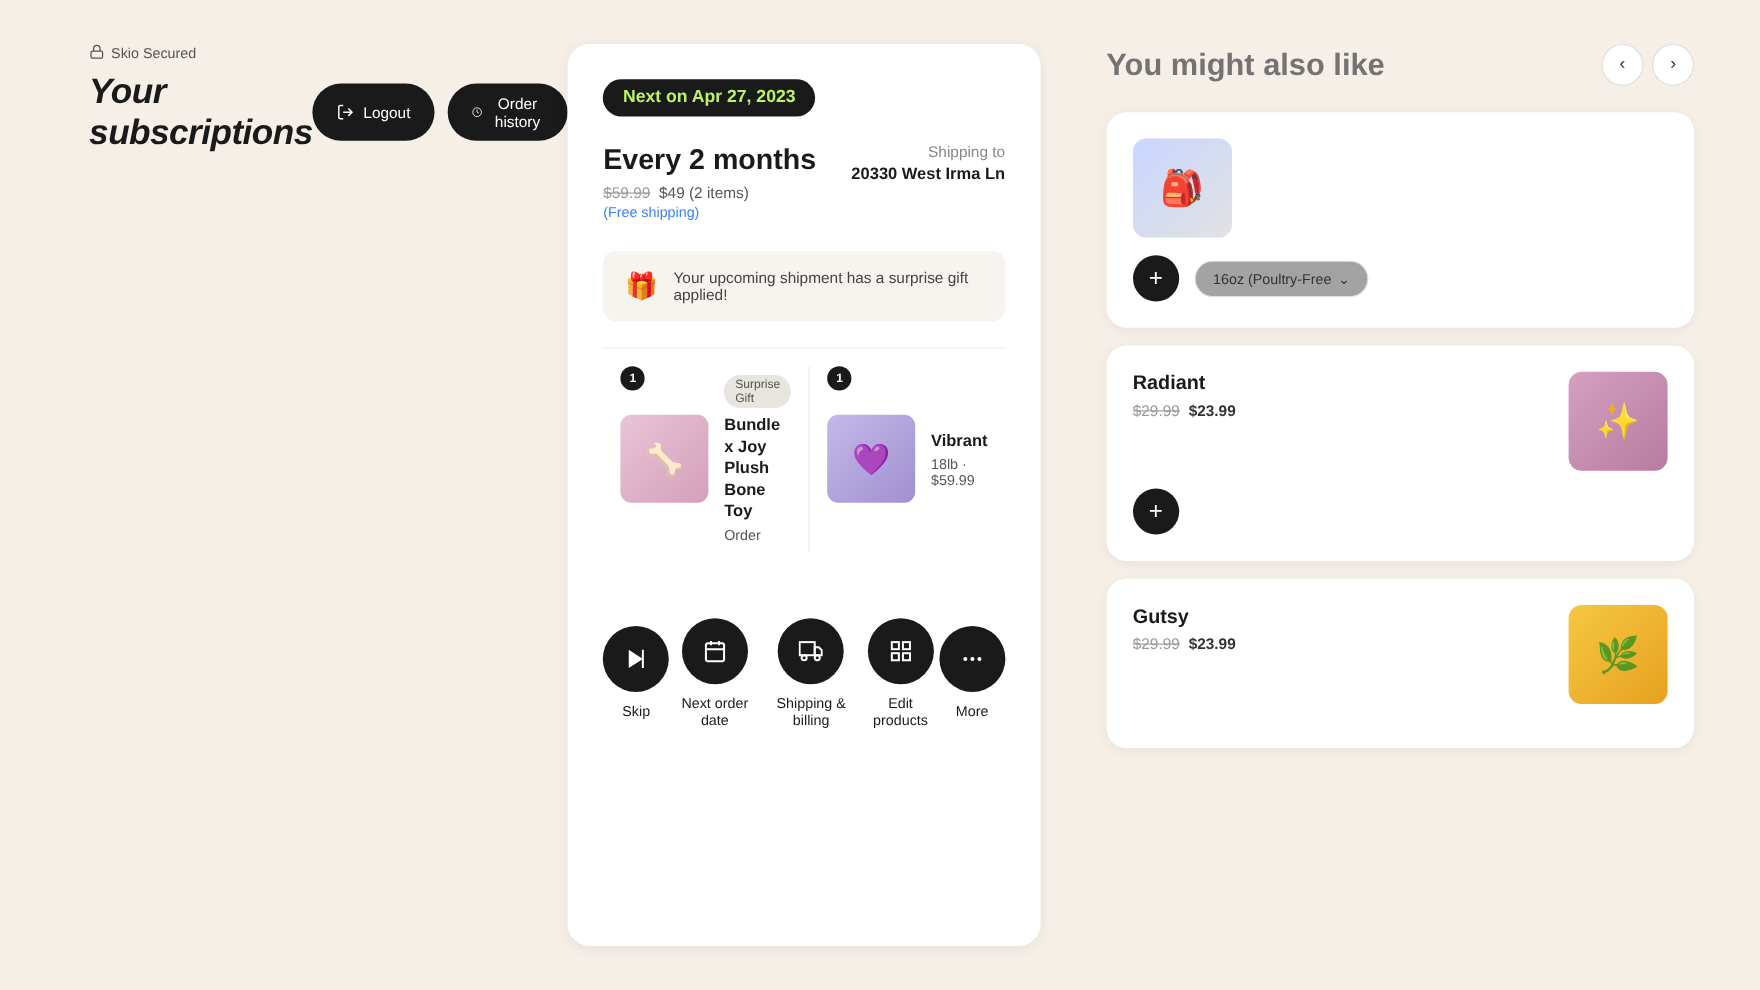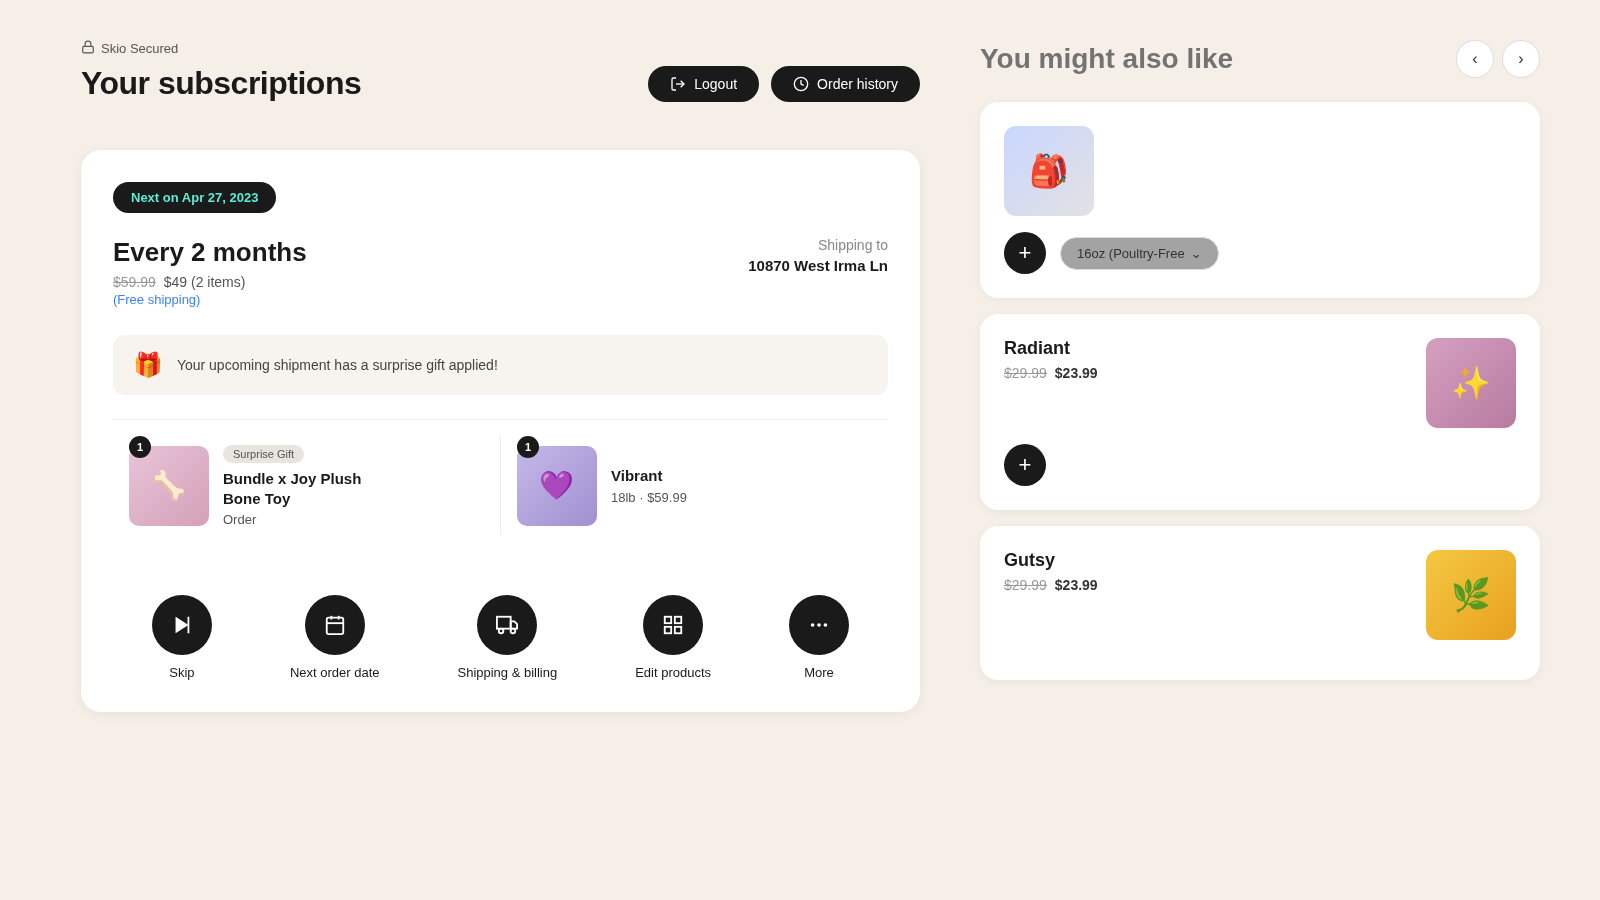--- a/index.html
+++ b/index.html
@@ -17,21 +17,21 @@
       width: 1600px;
       min-height: 900px;
       padding: 40px 60px;
       gap: 60px;
     }
 
     
     .left-panel {
       flex: 0 0 860px;
       display: flex;
-      flex-direction: column;
+      flex-direction: row;
       padding-left: 21px;
     }
 
     .header-row {
       display: flex;
       align-items: center;
       justify-content: space-between;
       margin-bottom: 28px;
     }
 
@@ -47,20 +47,21 @@
     .lock-icon svg {
       width: 14px;
       height: 14px;
     }
 
     .page-title {
       font-size: 32px;
       font-weight: 700;
       color: #1a1a1a;
       letter-spacing: -0.5px;
+      font-style: italic;
     }
 
     .header-buttons {
       display: flex;
       gap: 12px;
     }
 
     .btn-dark {
       background: #1a1a1a;
       color: #fff;
@@ -79,24 +80,24 @@
     .subscription-card {
       background: #fff;
       border-radius: 20px;
       padding: 32px;
       box-shadow: 0 2px 12px rgba(0,0,0,0.06);
     }
 
     .next-badge {
       display: inline-block;
       background: #1a1a1a;
-      color: #5eead4;
+      color: #bef264;
       border-radius: 50px;
       padding: 8px 18px;
-      font-size: 13px;
+      font-size: 16px;
       font-weight: 600;
       margin-bottom: 24px;
     }
 
     .subscription-info {
       display: flex;
       justify-content: space-between;
       align-items: flex-start;
       margin-bottom: 28px;
     }
@@ -465,21 +466,21 @@
           <div class="frequency">Every 2 months</div>
           <div class="pricing">
             <span class="original">$59.99</span>
             <span>$49</span>
             <span>(2 items)</span>
           </div>
           <div class="free-shipping">(Free shipping)</div>
         </div>
         <div class="sub-right">
           <div class="shipping-label">Shipping to</div>
-          <div class="shipping-address">10870 West Irma Ln</div>
+          <div class="shipping-address">20330 West Irma Ln</div>
         </div>
       </div>
 
       
       <div class="gift-notice">
         <span class="gift-icon">🎁</span>
         <span class="gift-text">Your upcoming shipment has a surprise gift applied!</span>
       </div>
 
       

